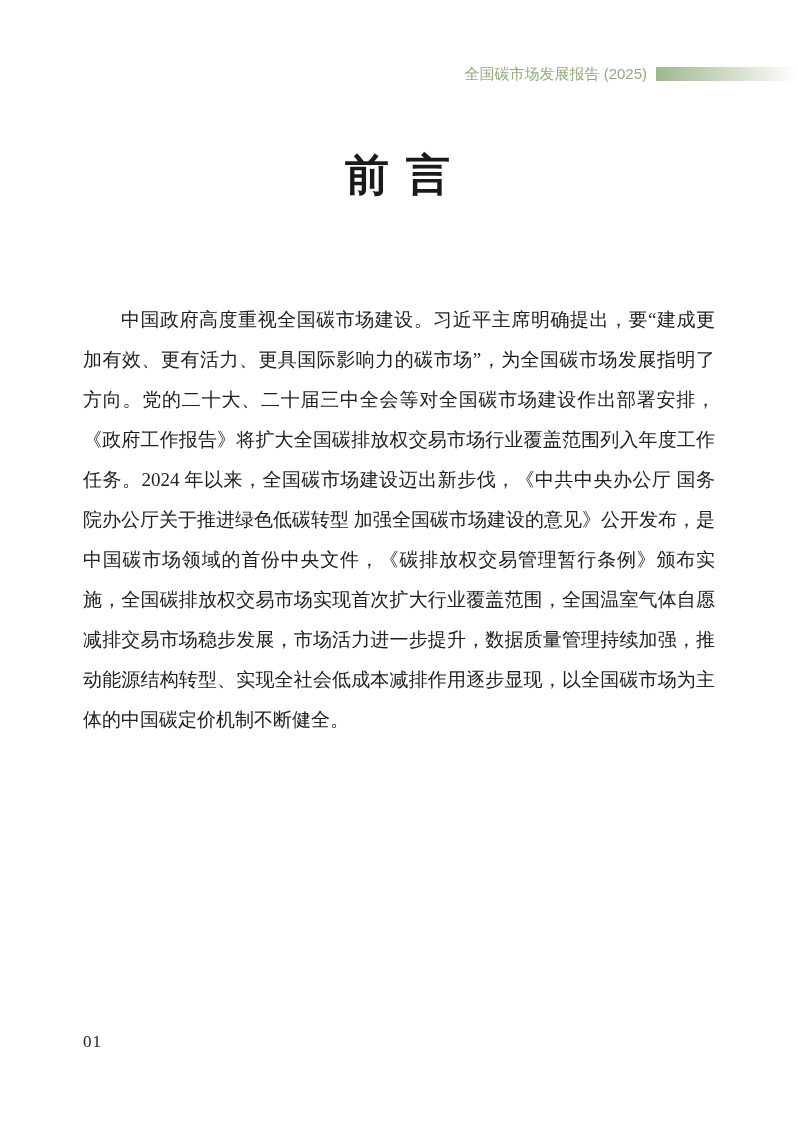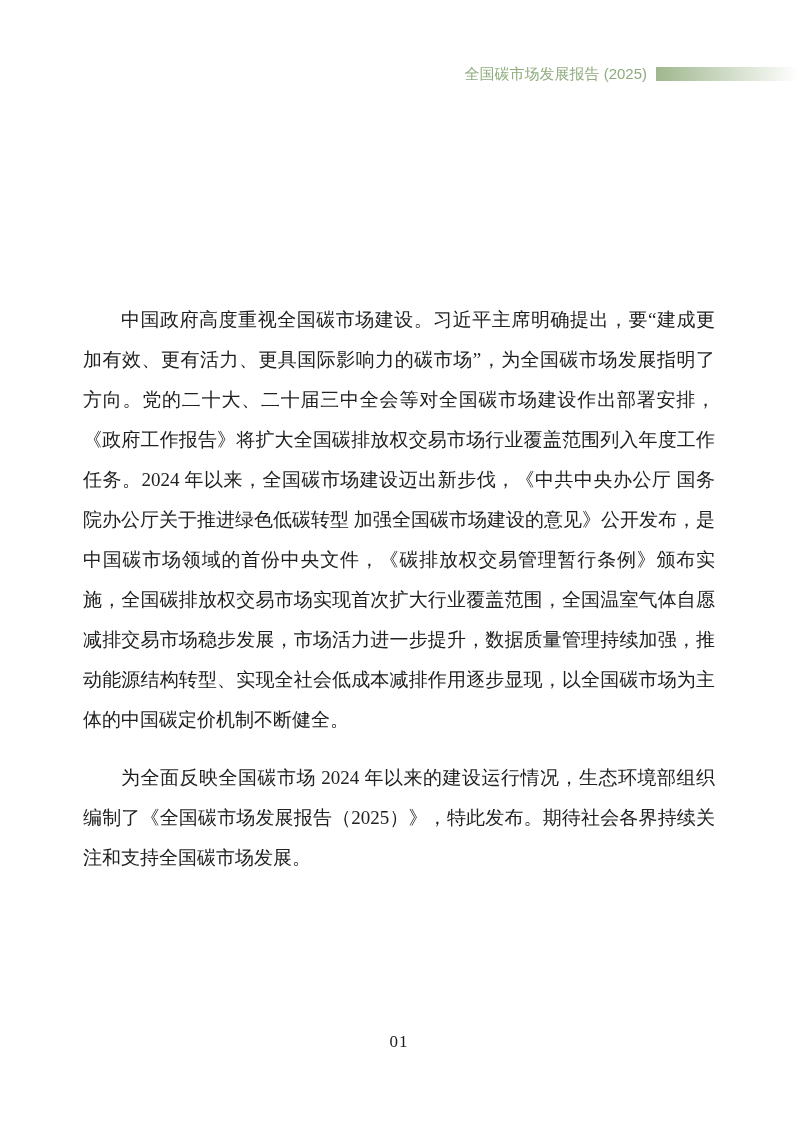--- a/index.html
+++ b/index.html
@@ -69,41 +69,41 @@
     margin: 0 0 18px 0;
     text-indent: 2em;
   }
   .body-text p:last-child { margin-bottom: 0; }
   
   .page-footer {
     position: absolute;
     top: 1032px;
     left: 83px;
     width: 632px;
-    text-align: center;
+    text-align: left;
   }
   .page-number {
     font-size: 17px;
     letter-spacing: 1px;
     color: #1c1c1c;
   }
 </style>
 </head>
 <body>
 
 <div class="page">
 
   <header class="page-header">
     <span class="header-title" style="color: rgb(143, 172, 126);">全国碳市场发展报告 (2025)</span>
     <span class="header-bar" style="background: linear-gradient(to right, rgb(159, 183, 142), rgb(255, 255, 255));"></span>
   </header>
 
+  <h1 class="doc-title">前 言</h1>
 
   <main class="body-text">
     <p>中国政府高度重视全国碳市场建设。习近平主席明确提出，要“建成更加有效、更有活力、更具国际影响力的碳市场”，为全国碳市场发展指明了方向。党的二十大、二十届三中全会等对全国碳市场建设作出部署安排，《政府工作报告》将扩大全国碳排放权交易市场行业覆盖范围列入年度工作任务。2024 年以来，全国碳市场建设迈出新步伐，《中共中央办公厅 国务院办公厅关于推进绿色低碳转型 加强全国碳市场建设的意见》公开发布，是中国碳市场领域的首份中央文件，《碳排放权交易管理暂行条例》颁布实施，全国碳排放权交易市场实现首次扩大行业覆盖范围，全国温室气体自愿减排交易市场稳步发展，市场活力进一步提升，数据质量管理持续加强，推动能源结构转型、实现全社会低成本减排作用逐步显现，以全国碳市场为主体的中国碳定价机制不断健全。</p>
-    <p>为全面反映全国碳市场 2024 年以来的建设运行情况，生态环境部组织编制了《全国碳市场发展报告（2025）》，特此发布。期待社会各界持续关注和支持全国碳市场发展。</p>
   </main>
 
   <footer class="page-footer">
     <span class="page-number">01</span>
   </footer>
 
 </div>
 
 </body></html>

